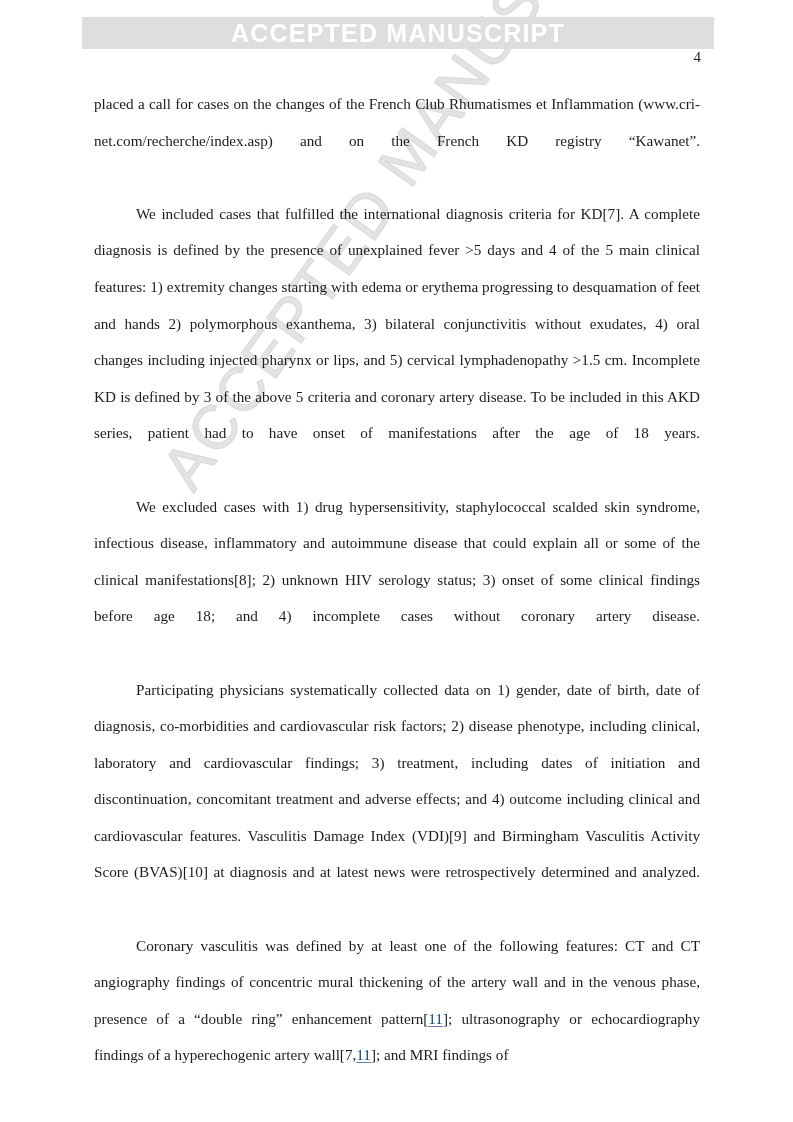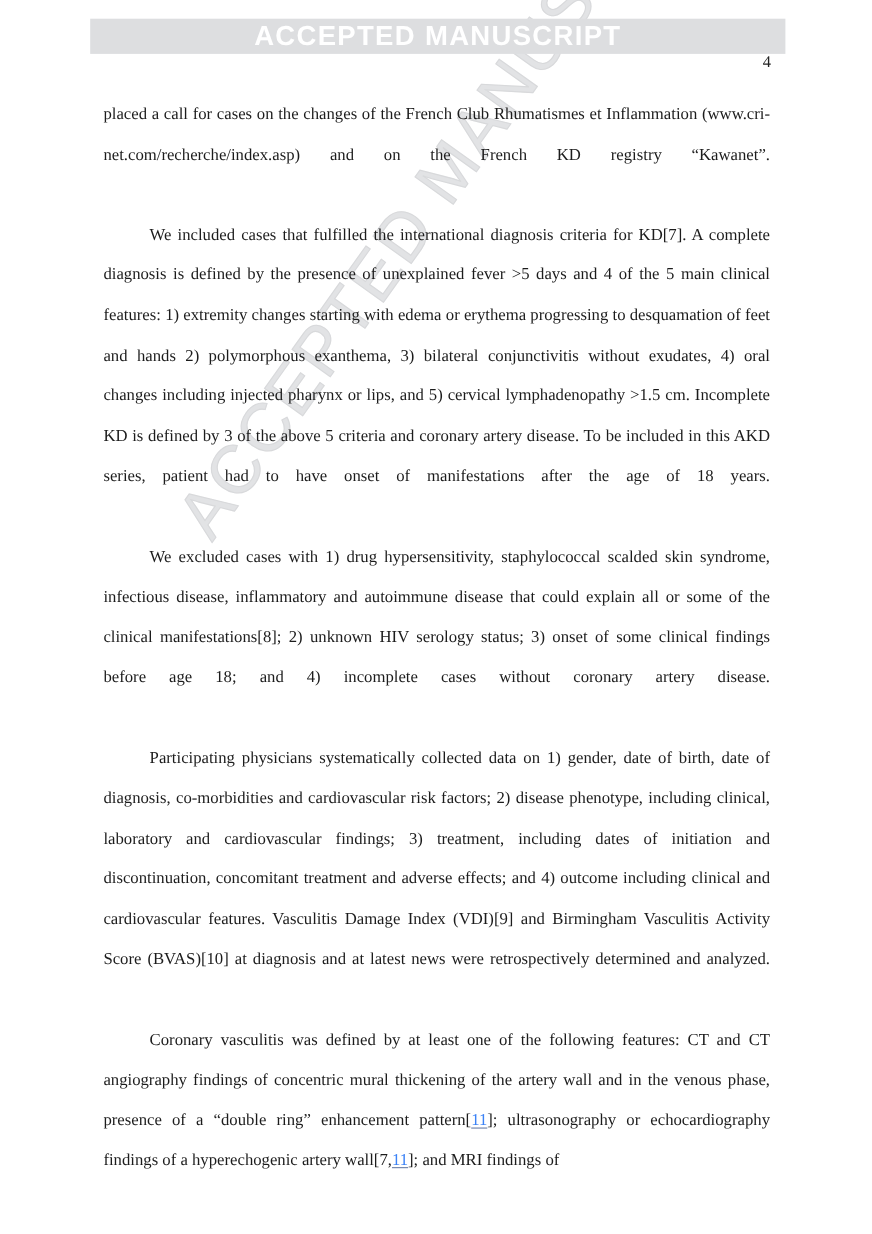--- a/index.html
+++ b/index.html
@@ -114,21 +114,21 @@
   }
   
   p.para::after {
     content: "";
     display: inline-block;
     width: 100%;
   }
   p.para.nostretch::after { display: none; }
 
   a.ref-link {
-    color: #3b82f6;
+    color: #0c4a6e;
     text-decoration-color: #6a7fa8;
     text-underline-offset: 2px;
   }
 </style>
 </head>
 <body>
 
 <div id="page">
 
   <div id="watermark-layer">

